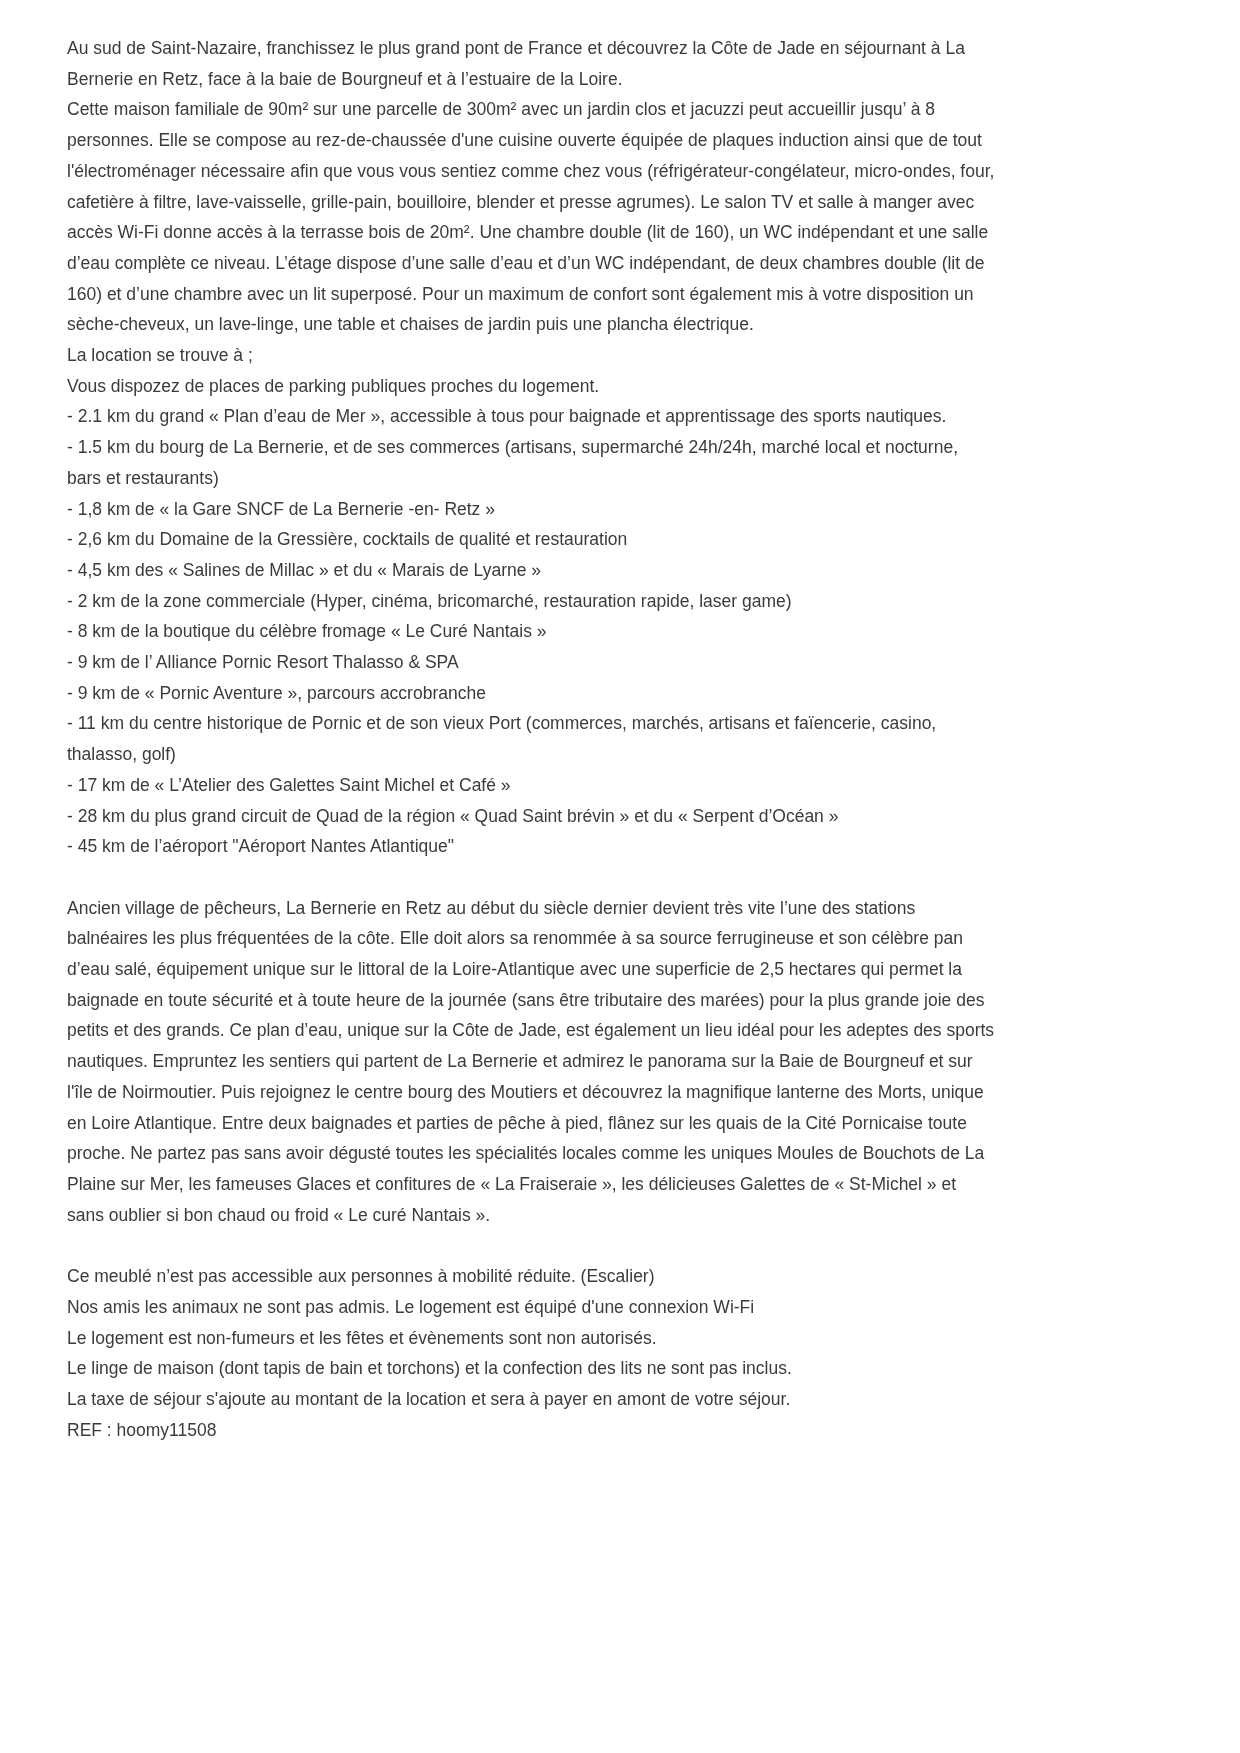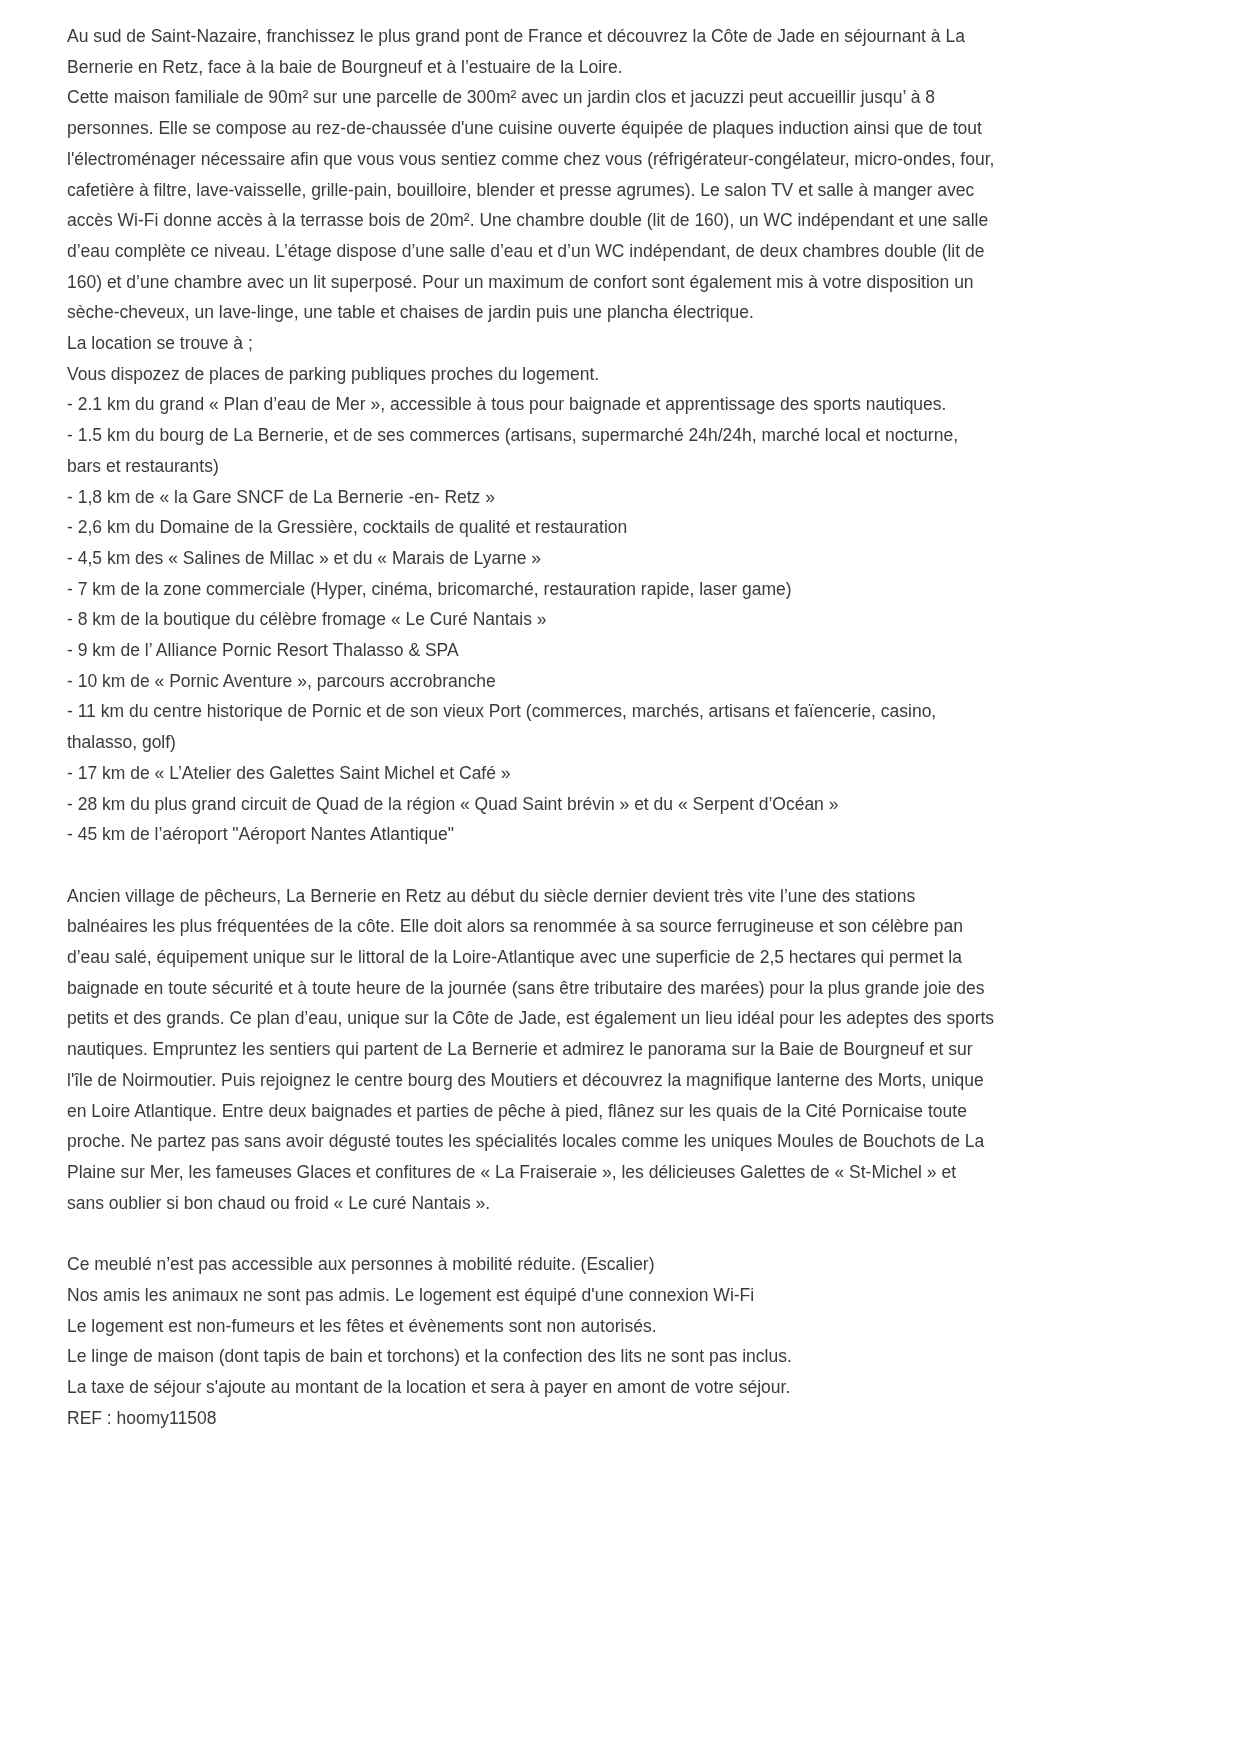--- a/index.html
+++ b/index.html
@@ -8,21 +8,21 @@
     background: #ffffff;
   }
   body {
     width: 1240px;
     min-height: 1753px;
     position: relative;
   }
   .doc {
     box-sizing: border-box;
     width: 1080px;
-    padding: 21px 84px 40px 67px;
+    padding: 33px 84px 40px 67px;
     font-family: "Liberation Sans", "DejaVu Sans", sans-serif;
     font-size: 17.5px;
     line-height: 30.7px;
     color: #3b3b3b;
     -webkit-font-smoothing: antialiased;
   }
   .doc p {
     margin: 0;
     padding: 0;
     white-space: pre-wrap;
@@ -39,24 +39,24 @@
   <p>Au sud de Saint-Nazaire, franchissez le plus grand pont de France et découvrez la Côte de Jade en séjournant à La Bernerie en Retz, face à la baie de Bourgneuf et à l’estuaire de la Loire.</p>
   <p>Cette maison familiale de 90m² sur une parcelle de 300m² avec un jardin clos et jacuzzi peut accueillir jusqu’ à 8 personnes. Elle se compose au rez-de-chaussée d'une cuisine ouverte équipée de plaques induction ainsi que de tout l'électroménager nécessaire afin que vous vous sentiez comme chez vous (réfrigérateur-congélateur, micro-ondes, four, cafetière à filtre, lave-vaisselle, grille-pain, bouilloire, blender et presse agrumes). Le salon TV et salle à manger avec accès Wi-Fi donne accès à la terrasse bois de 20m². Une chambre double (lit de 160), un WC indépendant et une salle d’eau complète ce niveau. L’étage dispose d’une salle d’eau et d’un WC indépendant, de deux chambres double (lit de 160) et d’une chambre avec un lit superposé. Pour un maximum de confort sont également mis à votre disposition un sèche-cheveux, un lave-linge, une table et chaises de jardin puis une plancha électrique.</p>
   <p>La location se trouve à ;</p>
   <p>Vous dispozez de places de parking publiques proches du logement.</p>
 
   <p>- 2.1 km du grand « Plan d’eau de Mer », accessible à tous pour baignade et apprentissage des sports nautiques.</p>
   <p>- 1.5 km du bourg de La Bernerie, et de ses commerces (artisans, supermarché 24h/24h, marché local et nocturne, bars et restaurants)</p>
   <p>- 1,8 km de « la Gare SNCF de La Bernerie -en- Retz »</p>
   <p>- 2,6 km du Domaine de la Gressière, cocktails de qualité et restauration</p>
   <p>- 4,5 km des « Salines de Millac » et du « Marais de Lyarne »</p>
-  <p>- 7 km de la zone commerciale (Hyper, cinéma, bricomarché, restauration rapide, laser game)</p>
+  <p>- 2 km de la zone commerciale (Hyper, cinéma, bricomarché, restauration rapide, laser game)</p>
   <p>- 8 km de la boutique du célèbre fromage « Le Curé Nantais »</p>
   <p>- 9 km de l’ Alliance Pornic Resort Thalasso &amp; SPA</p>
-  <p>- 10 km de « Pornic Aventure », parcours accrobranche</p>
+  <p>- 9 km de « Pornic Aventure », parcours accrobranche</p>
   <p>- 11 km du centre historique de Pornic et de son vieux Port (commerces, marchés, artisans et faïencerie, casino, thalasso, golf)</p>
   <p>- 17 km de « L’Atelier des Galettes Saint Michel et Café »</p>
   <p>- 28 km du plus grand circuit de Quad de la région « Quad Saint brévin » et du « Serpent d’Océan »</p>
   <p>- 45 km de l’aéroport "Aéroport Nantes Atlantique"</p>
 
   <div class="spacer"></div>
 
   <p>Ancien village de pêcheurs, La Bernerie en Retz au début du siècle dernier devient très vite l’une des stations balnéaires les plus fréquentées de la côte. Elle doit alors sa renommée à sa source ferrugineuse et son célèbre pan d’eau salé, équipement unique sur le littoral de la Loire-Atlantique avec une superficie de 2,5 hectares qui permet la baignade en toute sécurité et à toute heure de la journée (sans être tributaire des marées) pour la plus grande joie des petits et des grands. Ce plan d’eau, unique sur la Côte de Jade, est également un lieu idéal pour les adeptes des sports nautiques. Empruntez les sentiers qui partent de La Bernerie et admirez le panorama sur la Baie de Bourgneuf et sur l'île de Noirmoutier. Puis rejoignez le centre bourg des Moutiers et découvrez la magnifique lanterne des Morts, unique en Loire Atlantique. Entre deux baignades et parties de pêche à pied, flânez sur les quais de la Cité Pornicaise toute proche. Ne partez pas sans avoir dégusté toutes les spécialités locales comme les uniques Moules de Bouchots de La Plaine sur Mer, les fameuses Glaces et confitures de « La Fraiseraie », les délicieuses Galettes de « St-Michel » et sans oublier si bon chaud ou froid « Le curé Nantais ».</p>
 
   <div class="spacer"></div>

